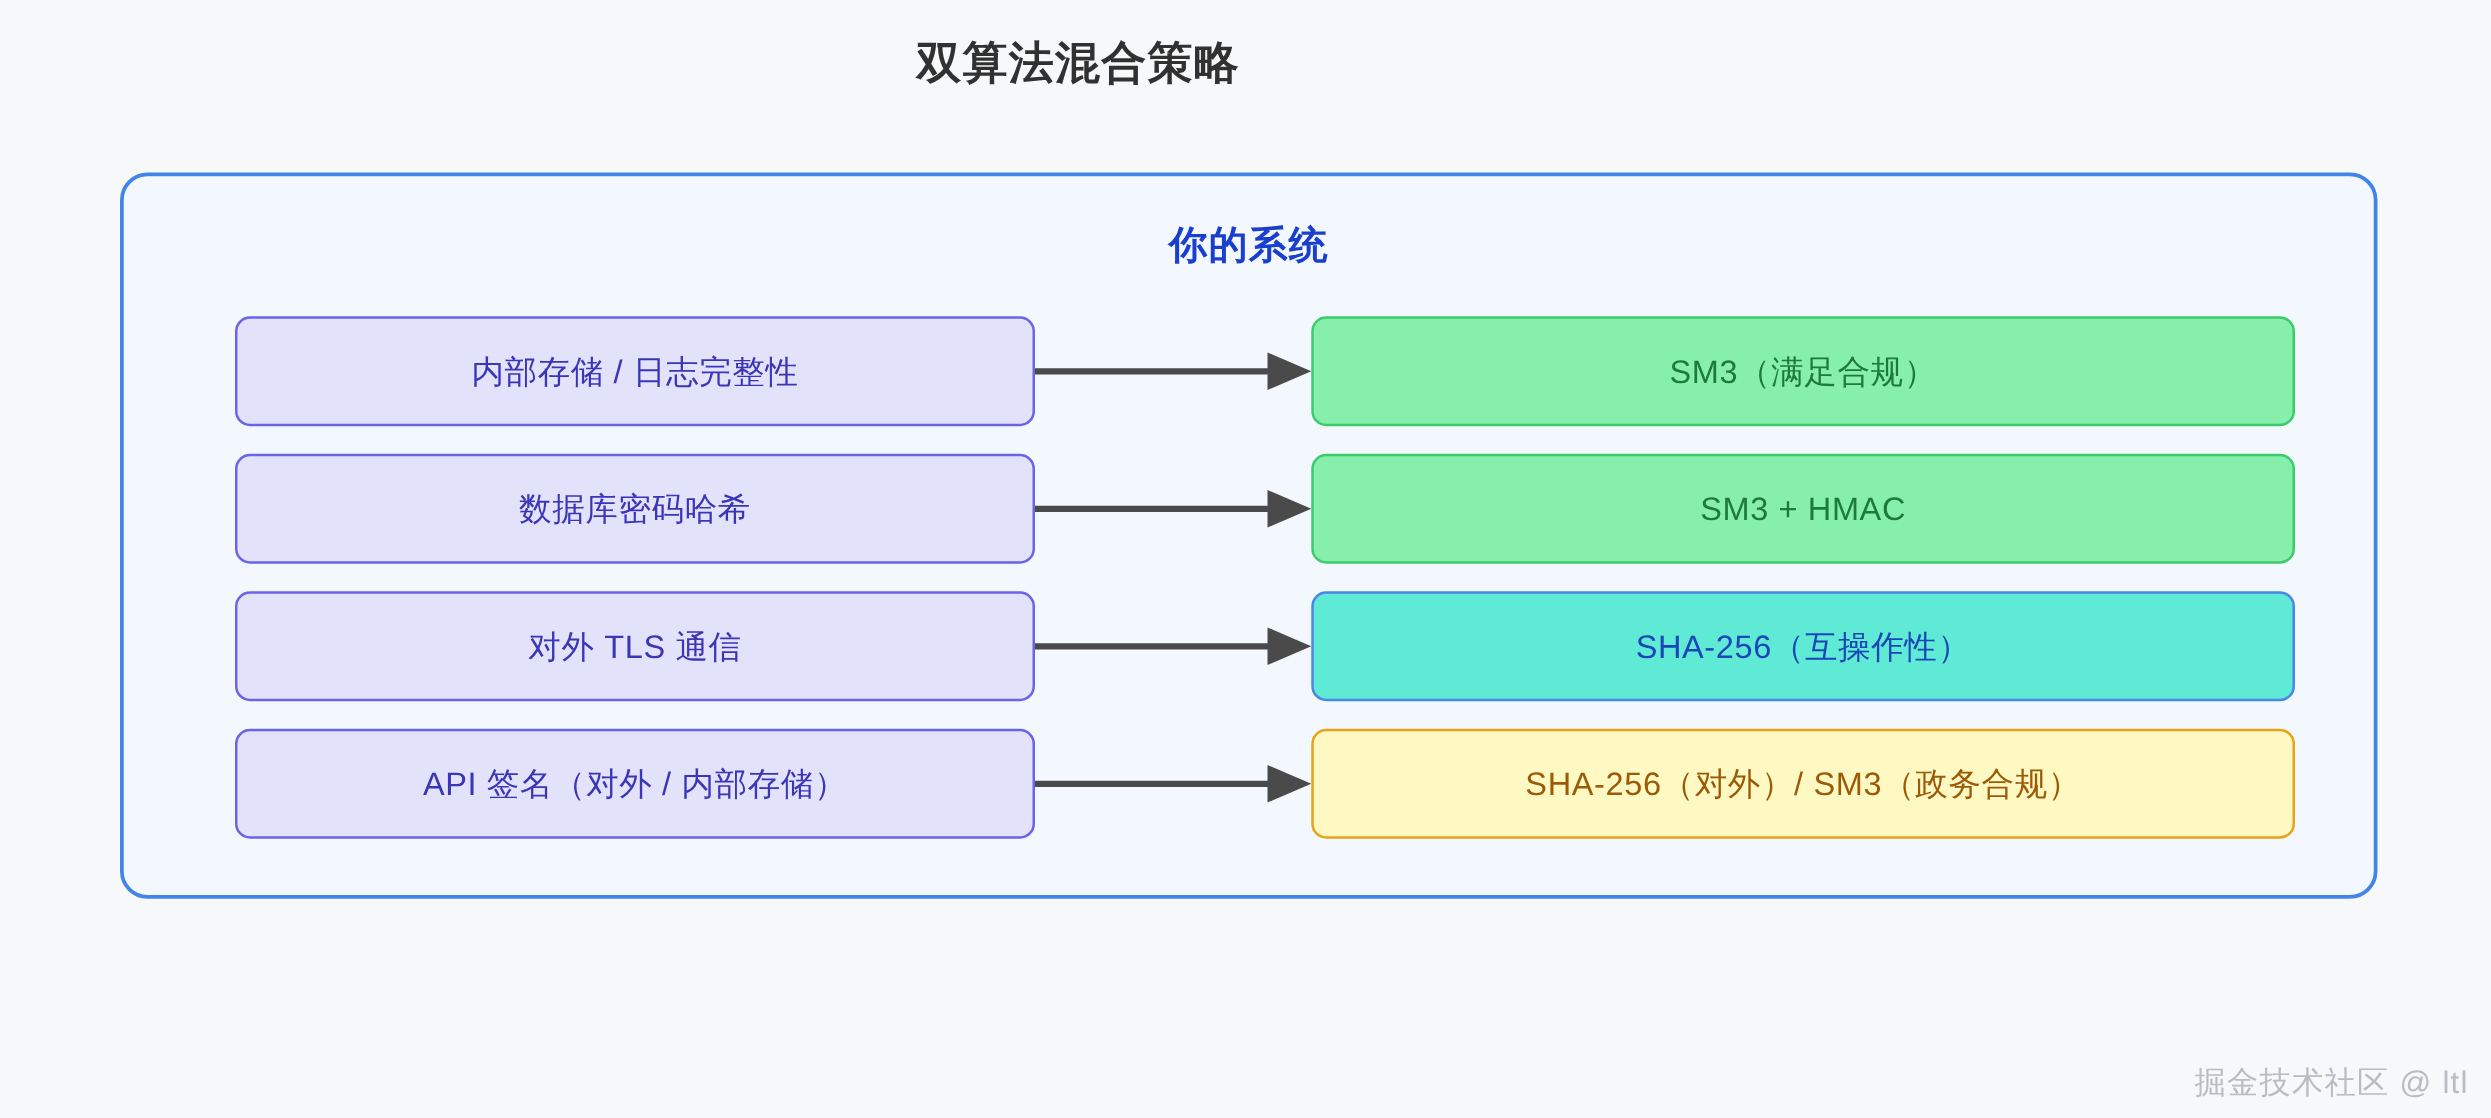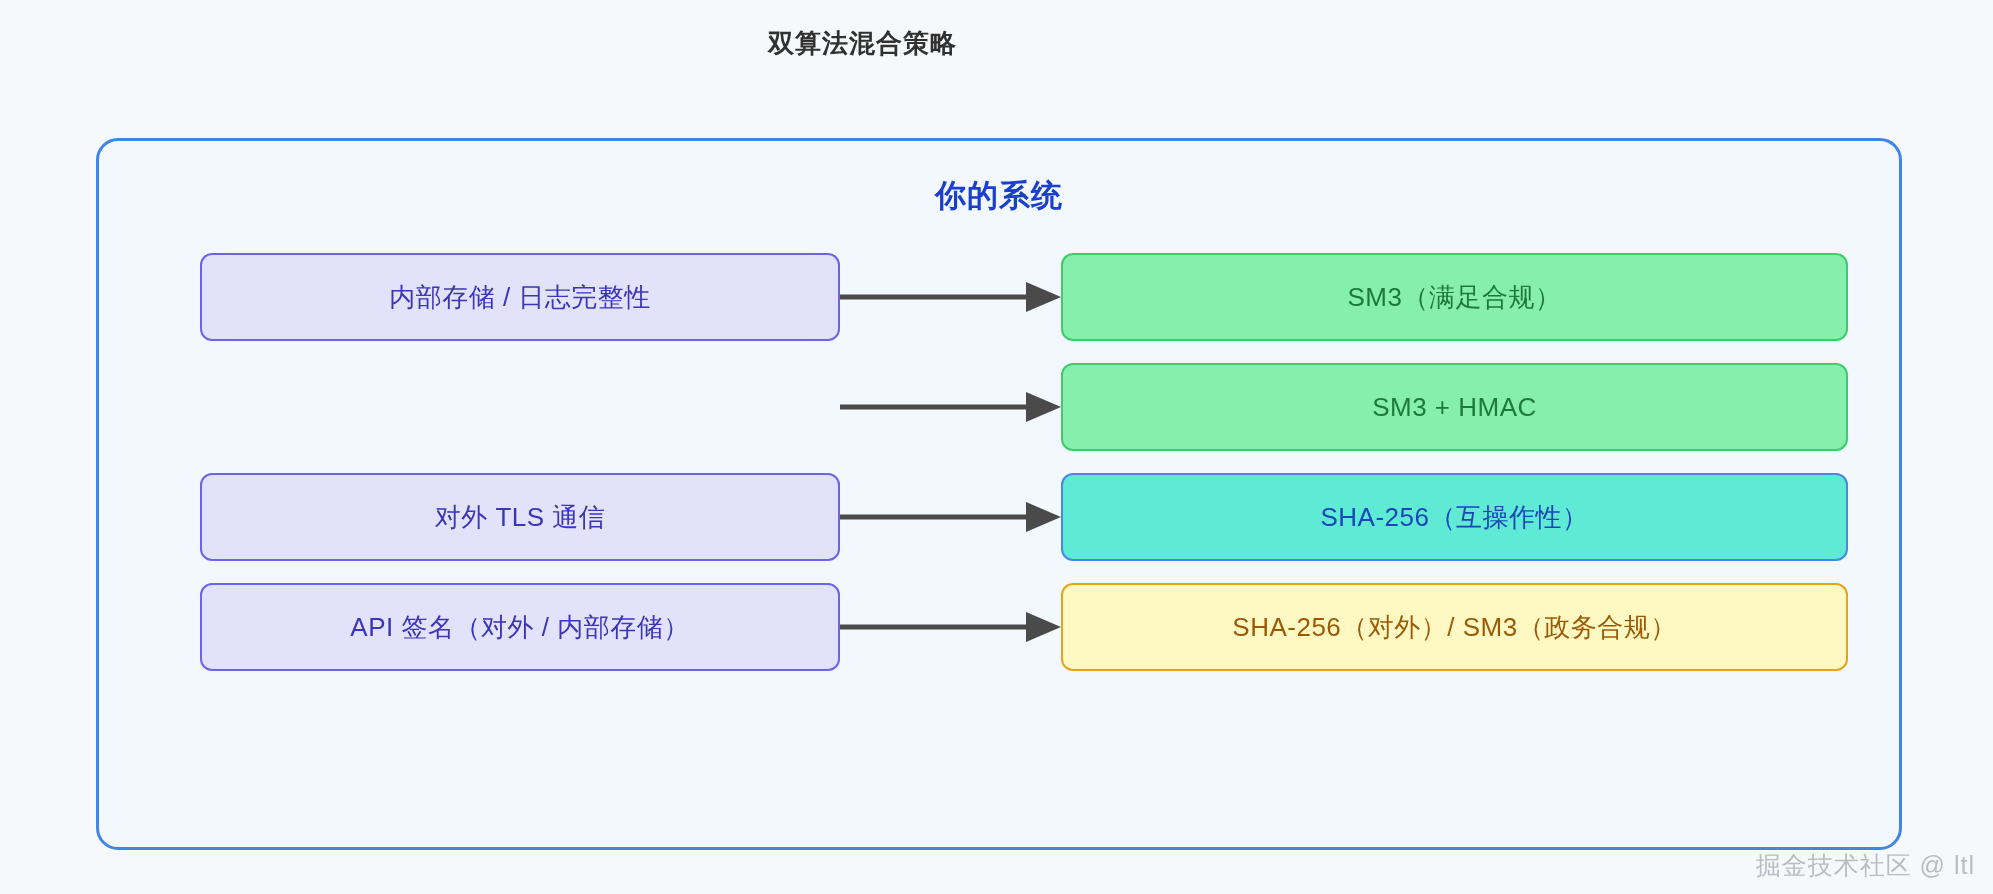--- a/index.html
+++ b/index.html
@@ -15,53 +15,53 @@
     overflow: hidden;
     position: relative;
   }
 
   #page-title {
     position: absolute;
     top: 26px;
     left: 0;
     width: 1725px;
     text-align: center;
-    font-size: 26px;
+    font-size: 36px;
     font-weight: bold;
     color: #313131;
     letter-spacing: 1px;
   }
 
   #system-container {
     position: absolute;
     left: 96px;
     top: 138px;
     width: 1806px;
-    height: 712px;
+    height: 581px;
     box-sizing: border-box;
     border: 3px solid #4285e8;
     border-radius: 22px;
     background: #f2f8fe;
   }
 
   #system-label {
     position: absolute;
     top: 34px;
     left: 0;
     width: 100%;
     text-align: center;
     font-size: 31px;
     font-weight: bold;
     color: #1a3fcf;
     letter-spacing: 1px;
   }
 
   #rows {
     position: absolute;
-    left: 16px;
+    left: 4px;
     top: 112px;
     width: 100%;
     padding-left: 12px;
   }
 
   .flow-row {
     position: relative;
     height: 88px;
     margin-bottom: 22px;
   }
@@ -144,20 +144,21 @@
     <div class="flow-row">
       <div class="node node-left">内部存储 / 日志完整性</div>
       <svg class="arrow" viewBox="0 0 221 88">
         <line x1="0" y1="44" x2="188" y2="44" stroke="#4a4a4a" stroke-width="5"></line>
         <polygon points="186,29 221,44 186,59" fill="#4a4a4a"></polygon>
       </svg>
       <div class="node node-right tone-green">SM3（满足合规）</div>
     </div>
 
     <div class="flow-row">
+      <div class="node node-left">数据库密码哈希</div>
       <svg class="arrow" viewBox="0 0 221 88">
         <line x1="0" y1="44" x2="188" y2="44" stroke="#4a4a4a" stroke-width="5"></line>
         <polygon points="186,29 221,44 186,59" fill="#4a4a4a"></polygon>
       </svg>
       <div class="node node-right tone-green">SM3 + HMAC</div>
     </div>
 
     <div class="flow-row">
       <div class="node node-left">对外 TLS 通信</div>
       <svg class="arrow" viewBox="0 0 221 88">

